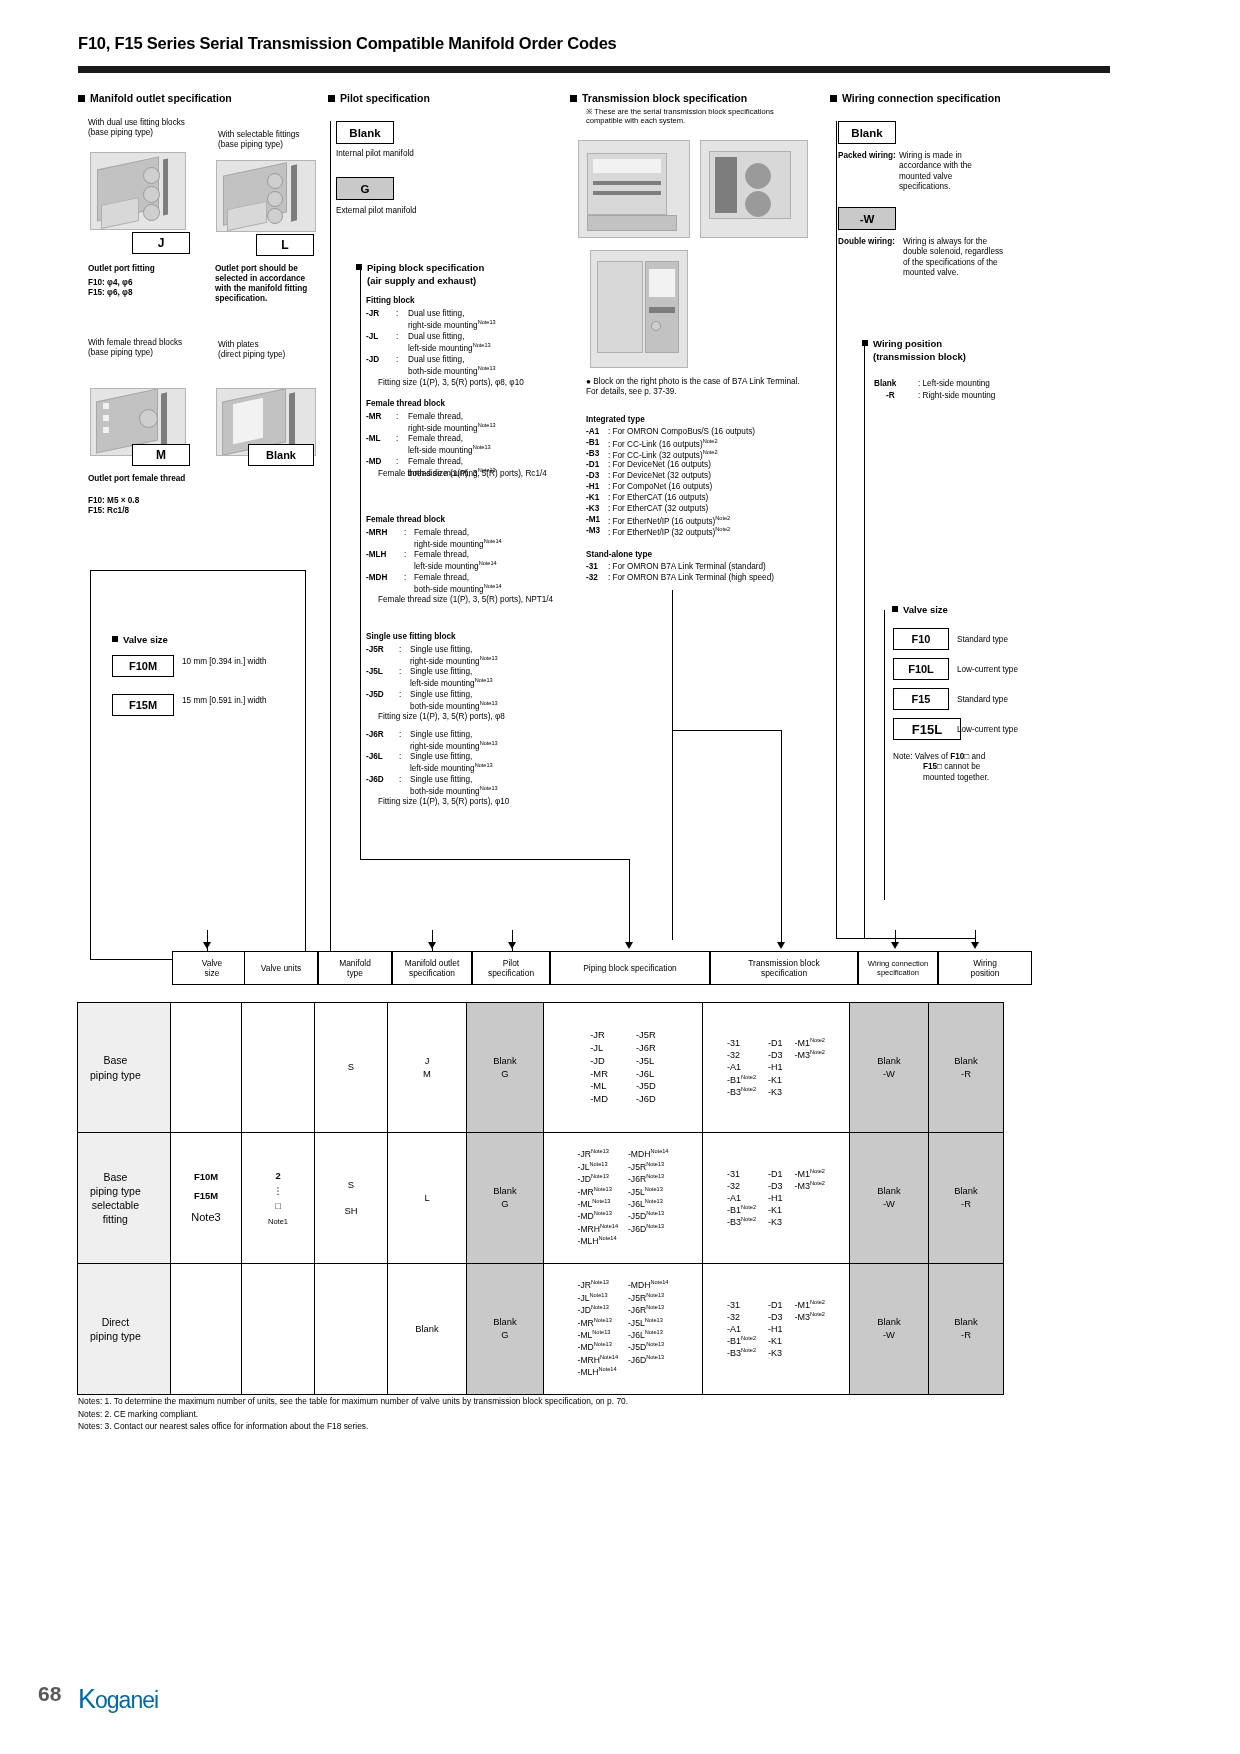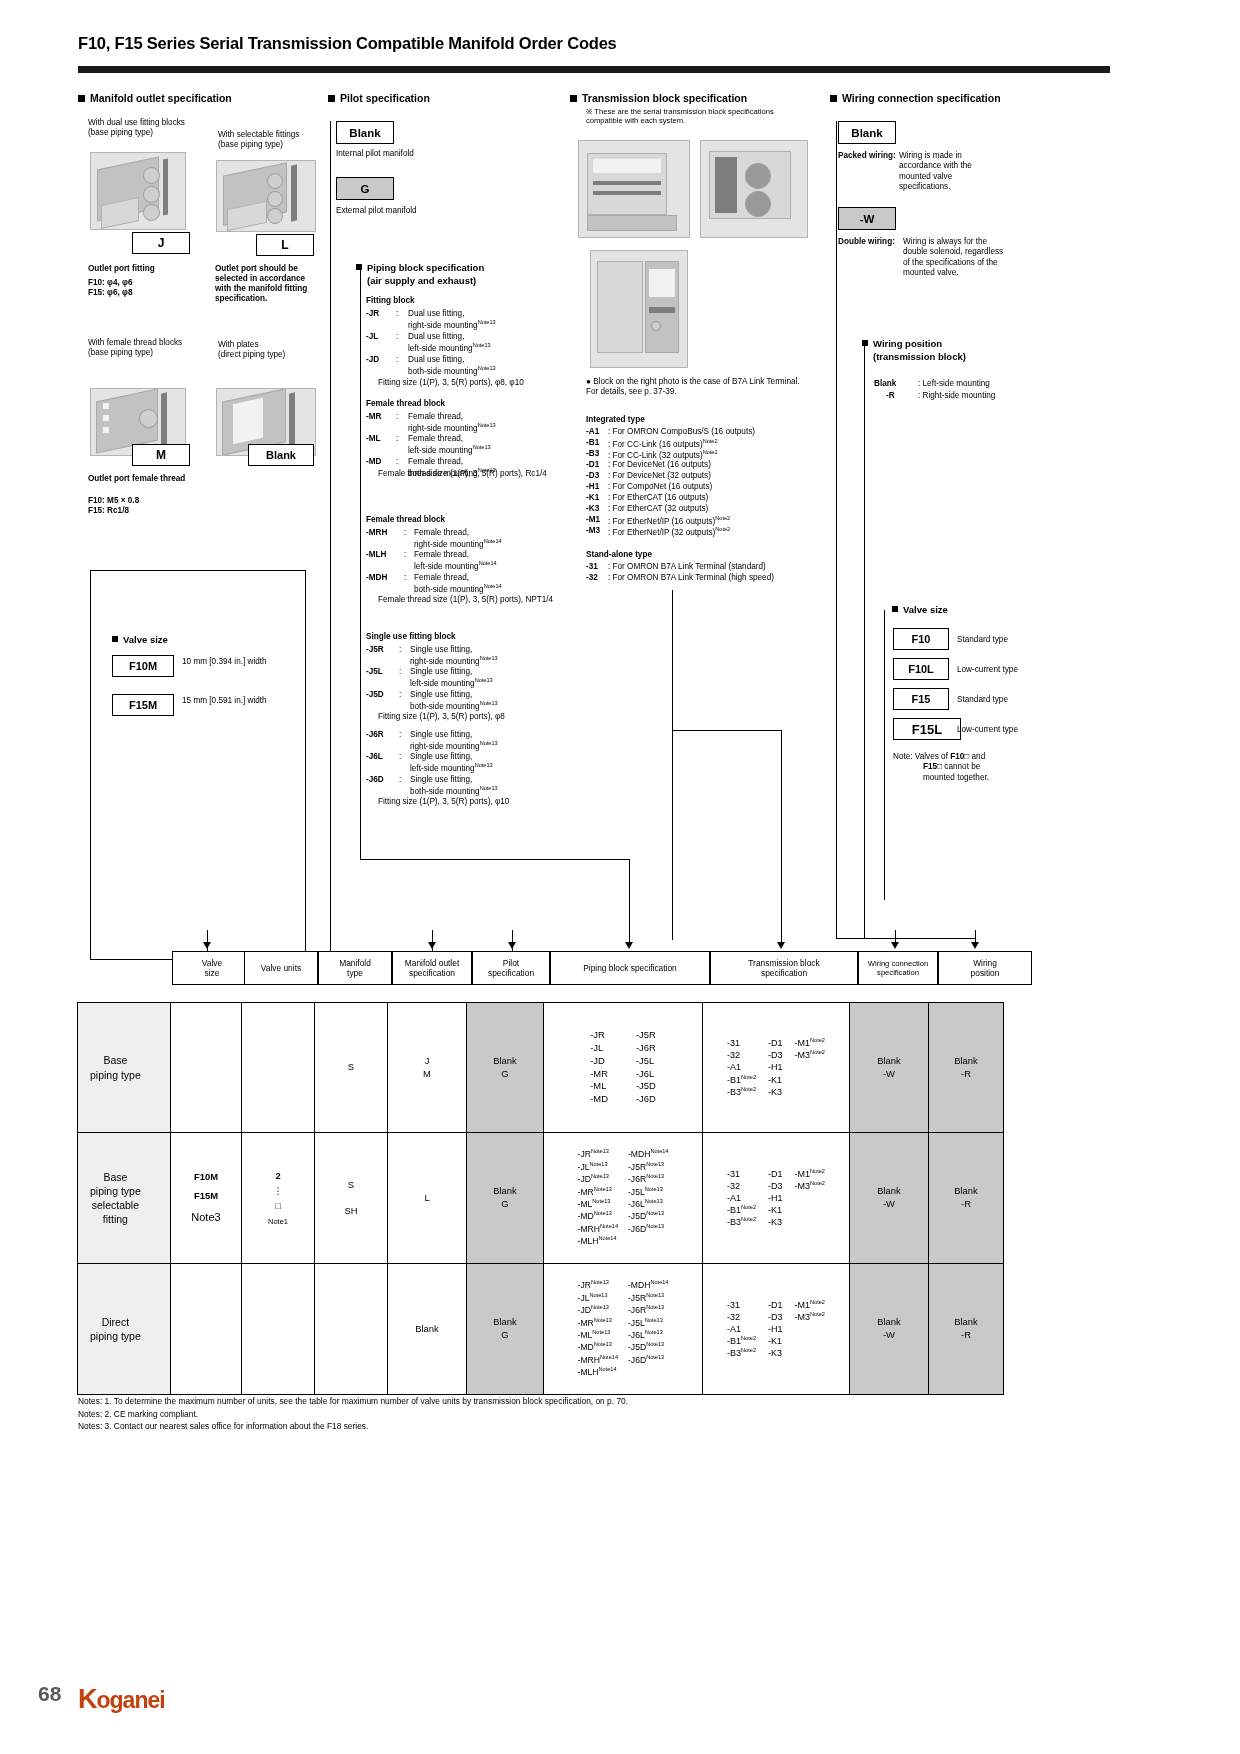--- a/index.html
+++ b/index.html
@@ -110,21 +110,21 @@
   
   .notes { position:absolute; left:78px; top:1395px; font-size:8.4px; line-height:1.5; }
 
   
   .pagenum {
     position:absolute; left:38px; top:1682px;
     font-size:21px; font-weight:bold; color:#59595b;
   }
   .brand {
     position:absolute; left:78px; top:1684px;
-    font-size:23px; font-weight:bold; color:#c2410c;
+    font-size:23px; font-weight:normal; color:#0369a1;
     letter-spacing:-1px;
   }
   .brand-k { font-size:27px; }
 </style>
 </head>
 <body>
 
 <div class="page">
 
   <div class="title">F10, F15 Series Serial Transmission Compatible Manifold Order Codes</div>

